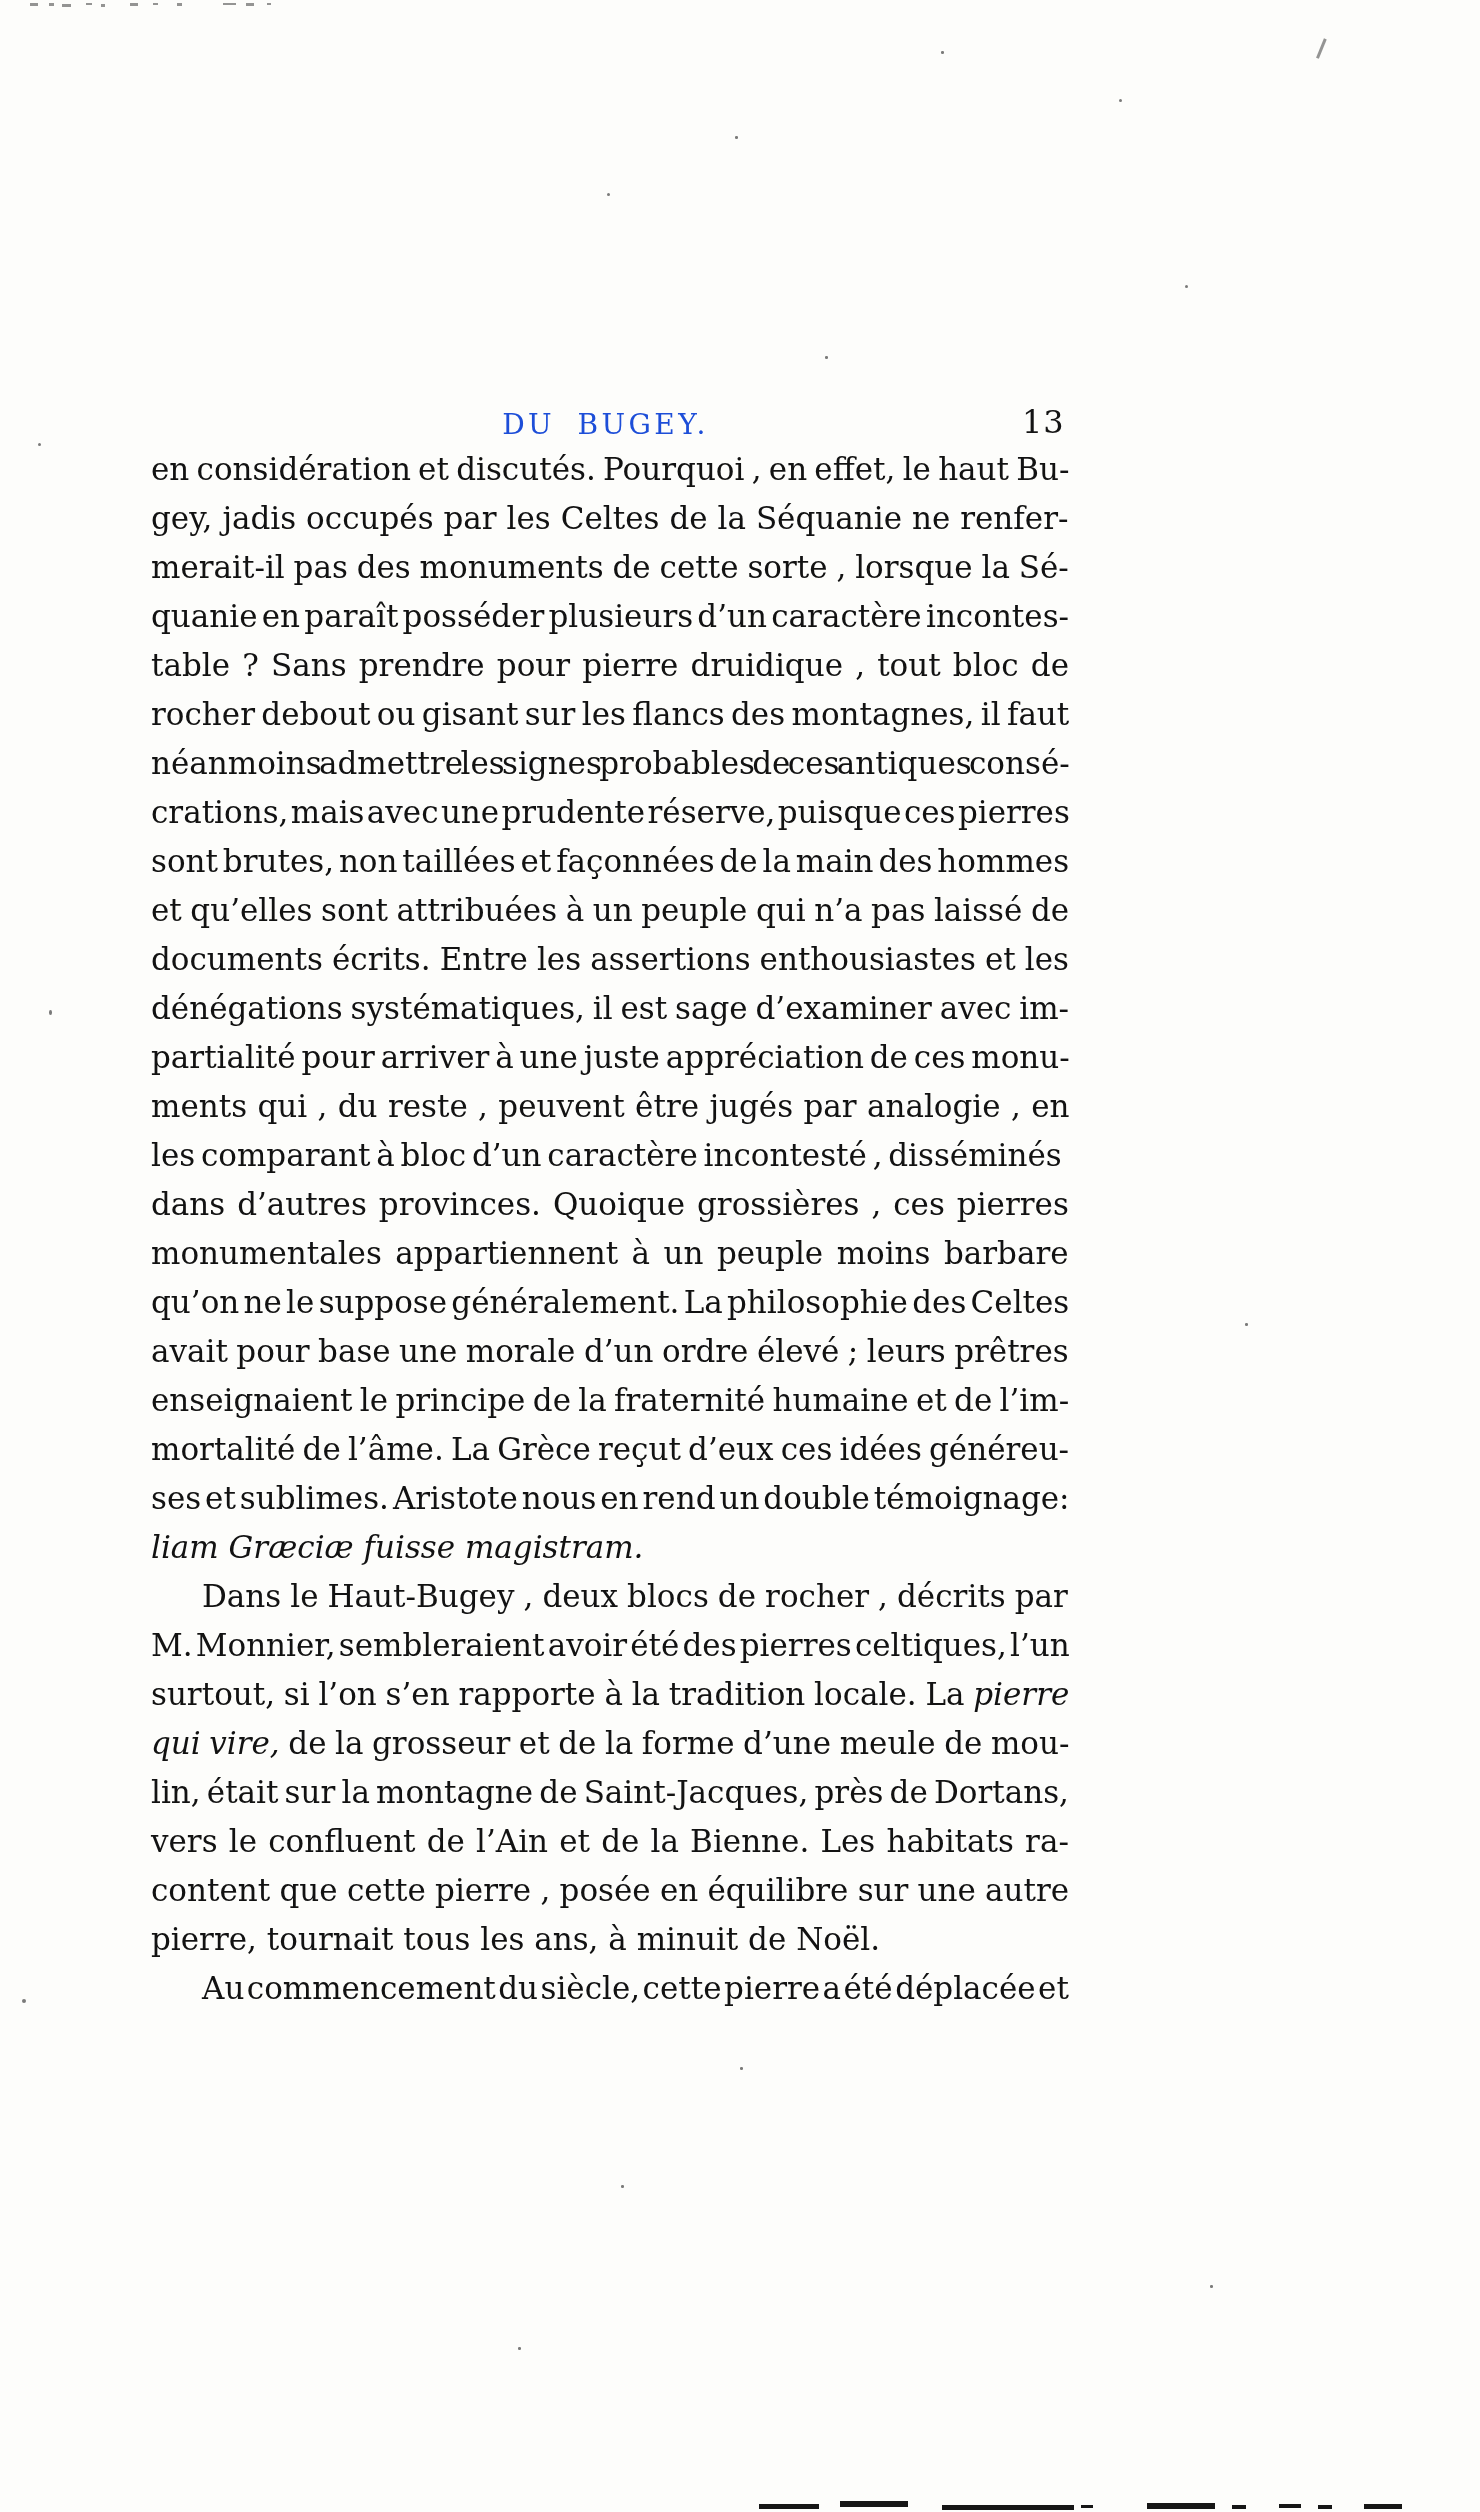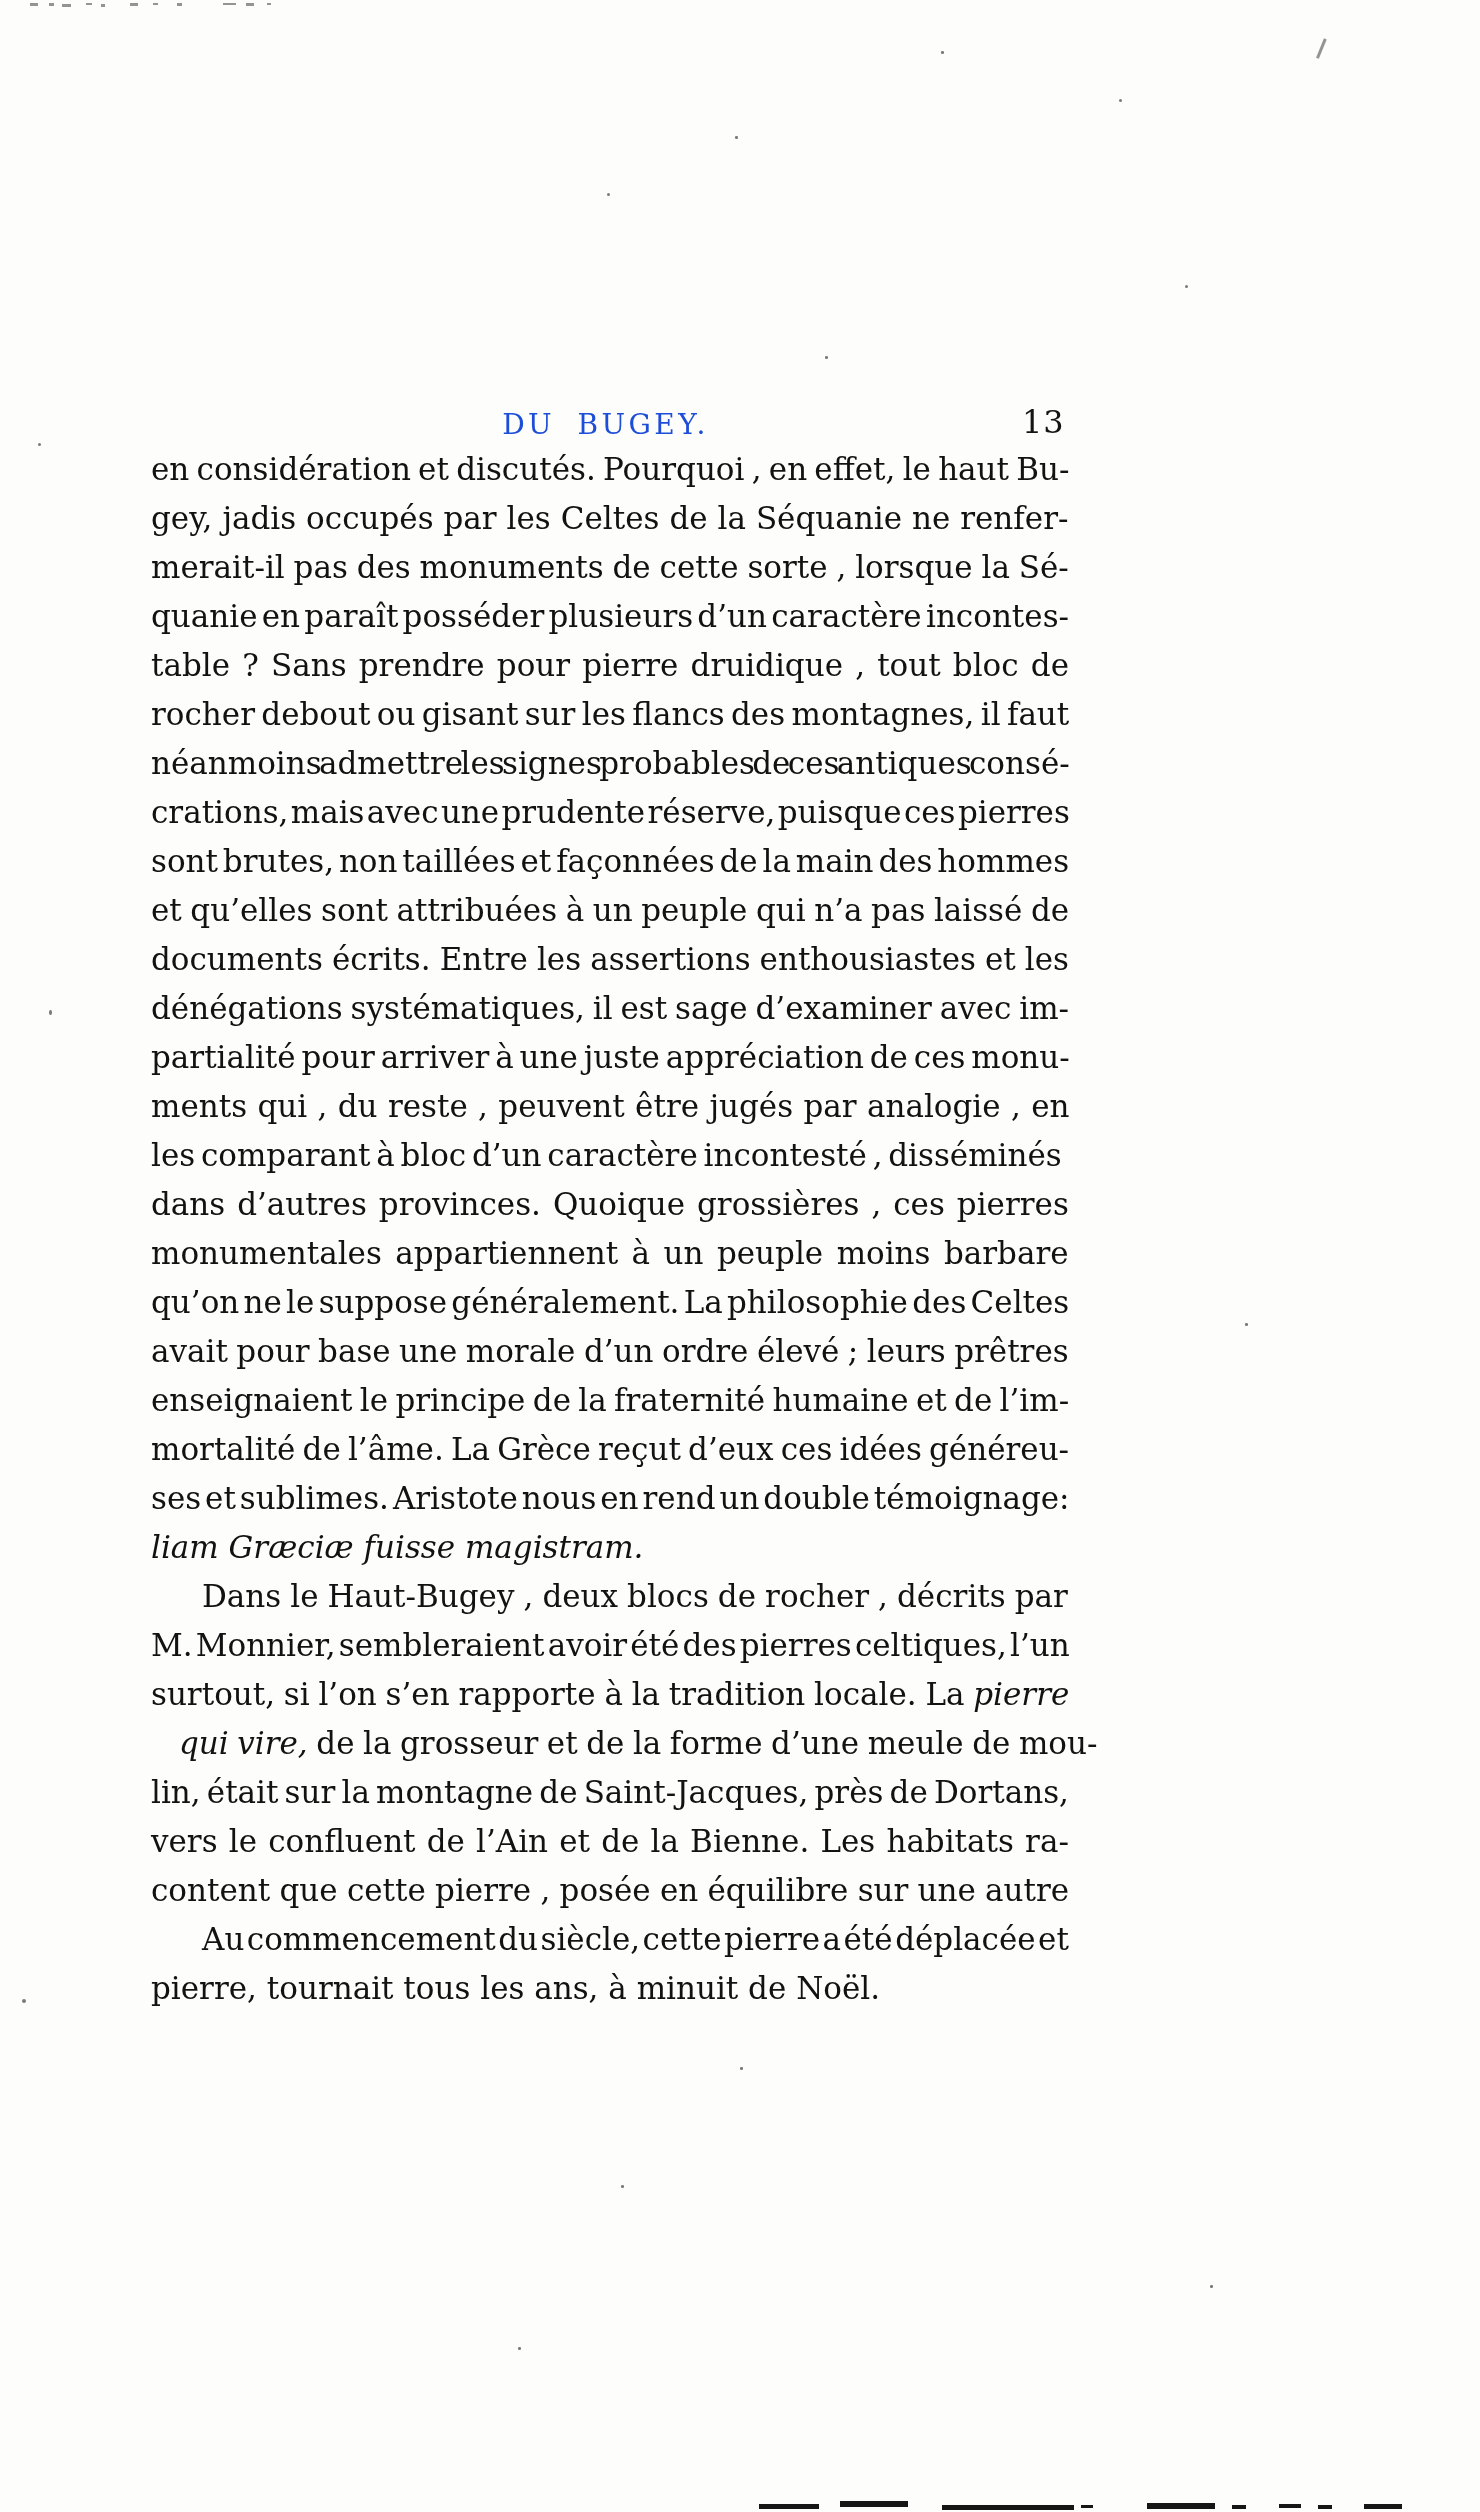--- a/index.html
+++ b/index.html
@@ -70,26 +70,26 @@
       <div class="line fill"><span class="ms" style="word-spacing: 3.6px;"><span>monumentales appartiennent à un peuple moins barbare</span></span></div>
       <div class="line fill"><span class="ms" style="word-spacing: -5.6px; margin-top: 36px;"><span>qu’on ne le suppose généralement. La philosophie des Celtes</span></span></div>
       <div class="line fill"><span class="ms" style="word-spacing: -1.4px;"><span>avait pour base une morale d’un ordre élevé ; leurs prêtres</span></span></div>
       <div class="line fill"><span class="ms" style="word-spacing: -2.5px;"><span>enseignaient le principe de la fraternité humaine et de l’im-</span></span></div>
       <div class="line fill"><span class="ms" style="word-spacing: -2.7px;"><span>mortalité de l’âme. La Grèce reçut d’eux ces idées généreu-</span></span></div>
       <div class="line fill"><span class="ms" style="word-spacing: -5.9px;"><span>ses et sublimes. Aristote nous en rend un double témoignage:</span></span></div>
       <div class="line"><span class="ms"><span class="it">liam Græciæ fuisse magistram.</span></span></div>
       <div class="line fill indent"><span class="ms" style="word-spacing: -0.8px;"><span>Dans le Haut-Bugey , deux blocs de rocher , décrits par</span></span></div>
       <div class="line fill"><span class="ms" style="word-spacing: -6.7px;"><span>M. Monnier, sembleraient avoir été des pierres celtiques, l’un</span></span></div>
       <div class="line fill"><span class="ms" style="word-spacing: -1.1px;"><span>surtout, si l’on s’en rapporte à la tradition locale. La </span><span class="it">pierre</span></span></div>
-      <div class="line fill"><span class="ms" style="word-spacing: -1.3px; margin-left: 28px;"><span class="it">qui vire,</span><span> de la grosseur et de la forme d’une meule de mou-</span></span></div>
+      <div class="line fill"><span class="ms" style="word-spacing: -1.3px;"><span class="it">qui vire,</span><span> de la grosseur et de la forme d’une meule de mou-</span></span></div>
       <div class="line fill"><span class="ms" style="word-spacing: -3.7px;"><span>lin, était sur la montagne de Saint-Jacques, près de Dortans,</span></span></div>
       <div class="line fill"><span class="ms" style="word-spacing: 1.3px;"><span>vers le confluent de l’Ain et de la Bienne. Les habitats ra-</span></span></div>
       <div class="line fill"><span class="ms" style="word-spacing: -0.6px;"><span>content que cette pierre , posée en équilibre sur une autre</span></span></div>
+      <div class="line"><span class="ms"><span>pierre, tournait tous les ans, à minuit de Noël.</span></span></div>
       <div class="line fill indent"><span class="ms" style="word-spacing: -7.4px;"><span>Au commencement du siècle, cette pierre a été déplacée et</span></span></div>
-      <div class="line"><span class="ms"><span>pierre, tournait tous les ans, à minuit de Noël.</span></span></div>
     </div>
 
   <div class="artifacts">
     <div class="dash" style="left:30px;top:3.4px;width:7.7px;height:2.6px"></div>
     <div class="dash" style="left:49px;top:2.6px;width:5.1px;height:3.4px"></div>
     <div class="dash" style="left:62px;top:4.3px;width:9.4px;height:2.6px"></div>
     <div class="dash" style="left:86px;top:2.6px;width:6px;height:2.6px"></div>
     <div class="dash" style="left:101px;top:4.3px;width:4.3px;height:2.6px"></div>
     <div class="dash" style="left:130px;top:3.4px;width:7.7px;height:2.6px"></div>
     <div class="dash" style="left:153px;top:2.6px;width:5.1px;height:2.6px"></div>

